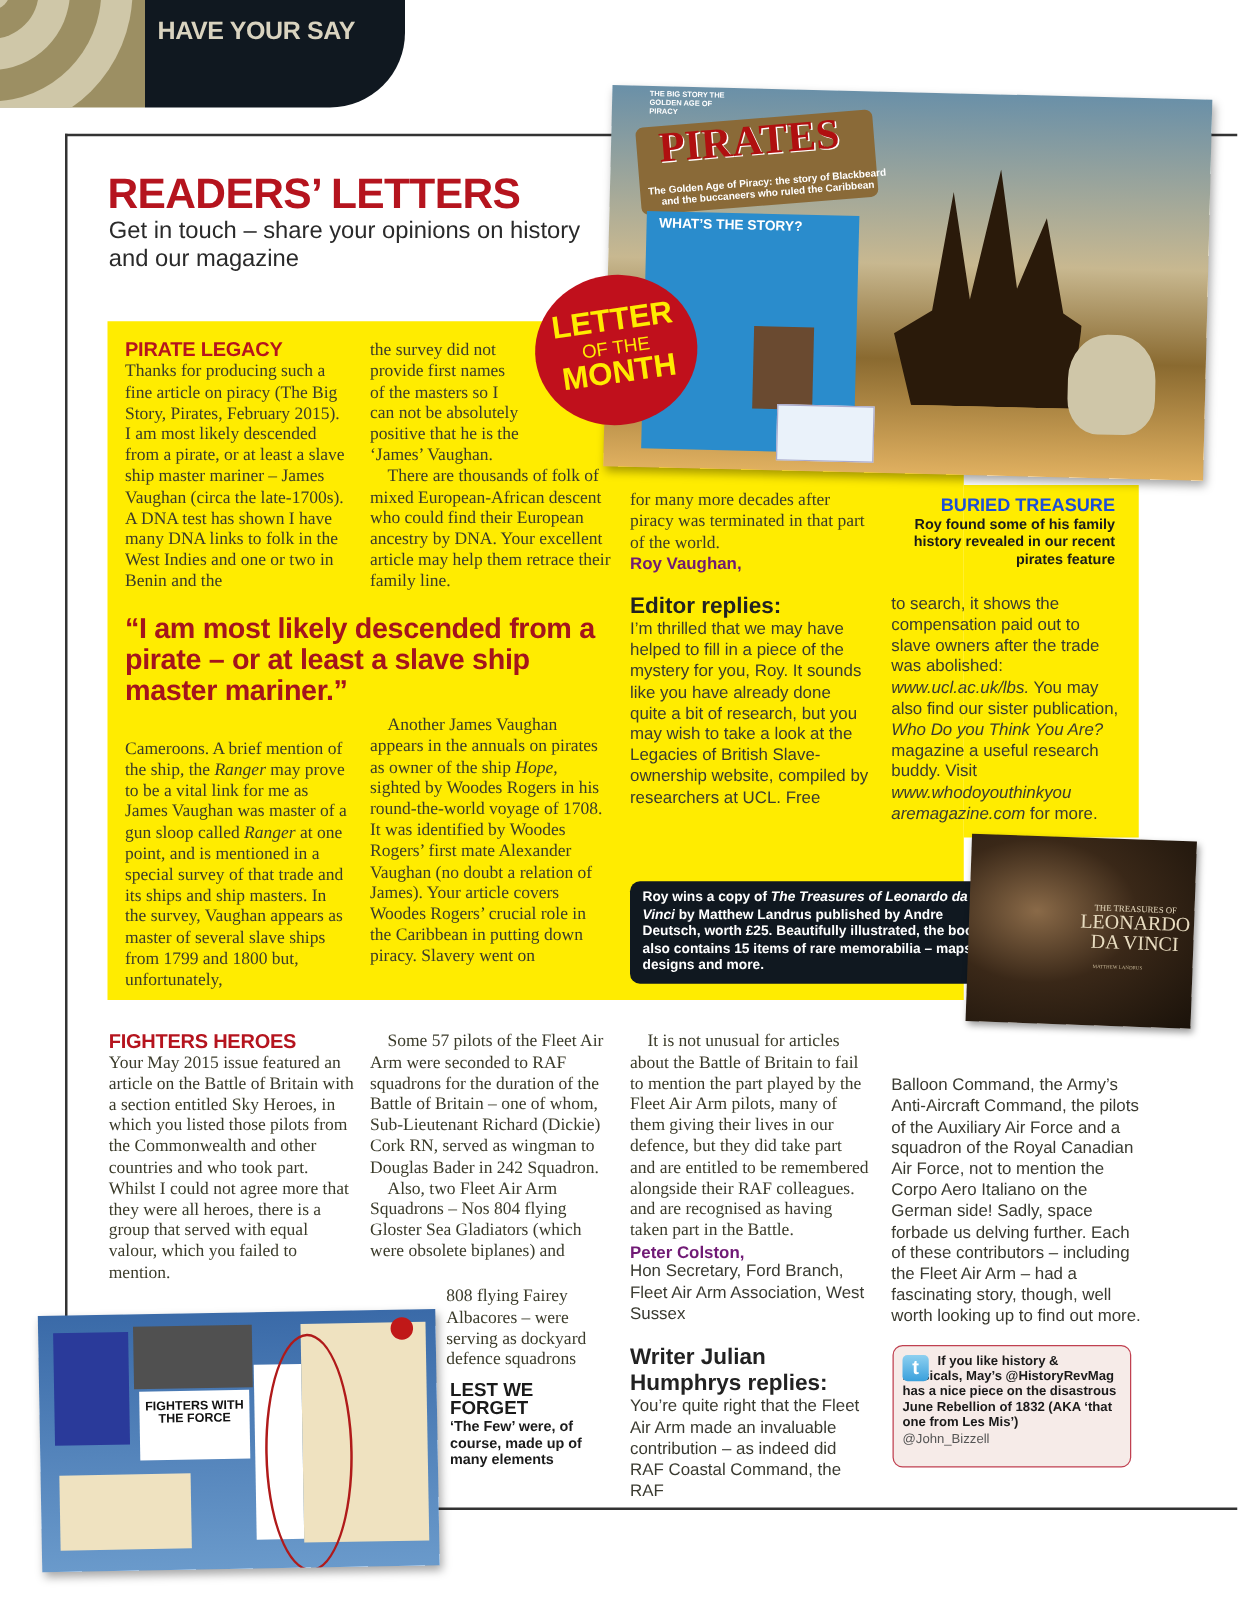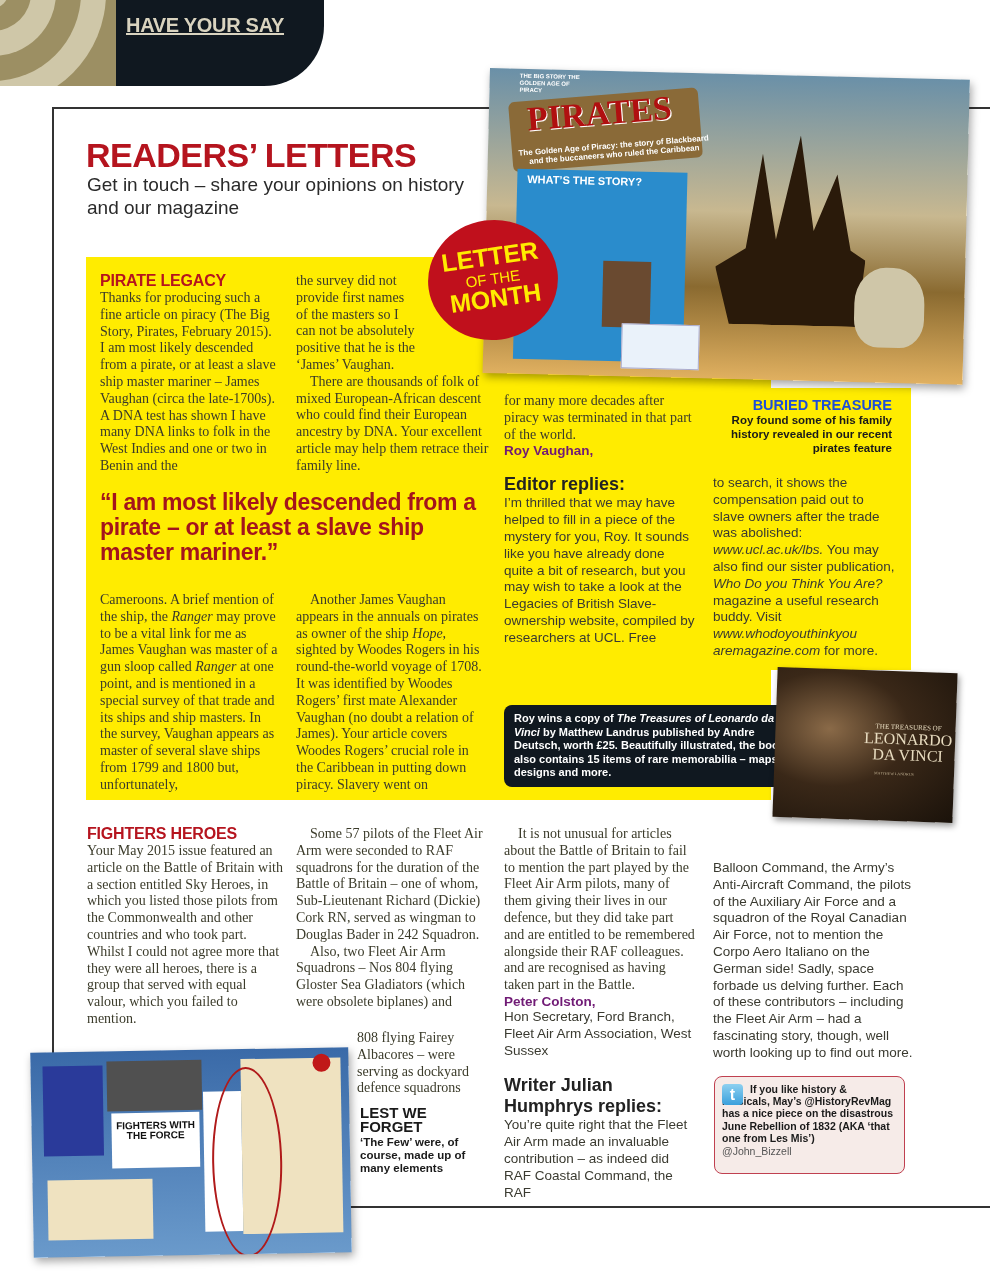--- a/index.html
+++ b/index.html
@@ -5,21 +5,21 @@
   * { box-sizing: border-box; margin: 0; padding: 0; }
   html, body { width: 990px; height: 1280px; background: #ffffff; overflow: hidden; }
   body { position: relative; font-family: "Liberation Serif", serif; color: #3a3a3a; }
 
   .abs { position: absolute; }
 
   
   .target { left: 0; top: 0; width: 116px; height: 86px; background: #9c8f63; overflow: hidden; }
   .target .ring { position: absolute; border-radius: 50%; }
   .hdr-tab { left: 116px; top: 0; width: 208px; height: 86px; background: #101820; border-bottom-right-radius: 60px; }
-  .hdr-title { left: 126px; top: 14px; font-family: "Liberation Sans", sans-serif; font-weight: 700; font-size: 20px; color: #d9d3bf; letter-spacing: -0.3px; text-decoration: underline; }
+  .hdr-title { left: 126px; top: 14px; font-family: "Liberation Sans", sans-serif; font-weight: 700; font-size: 20px; color: #d9d3bf; letter-spacing: -0.3px; }
 
   
   .frame-top { left: 52px; top: 107px; width: 440px; height: 2px; background: #333; }
   .frame-top-r { left: 960px; top: 107px; width: 30px; height: 2px; background: #333; }
   .frame-left { left: 52px; top: 107px; width: 2px; height: 950px; background: #333; }
   .frame-bottom { left: 350px; top: 1206px; width: 640px; height: 2px; background: #333; }
 
   .title { left: 86px; top: 136px; font-family: "Liberation Sans", sans-serif; font-weight: 700; font-size: 34px; color: #b5141e; letter-spacing: -0.5px; }
   .subtitle { left: 87px; top: 173px; width: 400px; font-family: "Liberation Sans", sans-serif; font-size: 19px; line-height: 23px; color: #2a2a2a; }
 
@@ -141,21 +141,21 @@
 <div class="abs serif-text" style="left:296px;top:273px;width:200px;">
   <p style="width:120px;">the survey did not provide first names of the masters so I can not be absolutely positive that he is the ‘James’ Vaughan.</p>
   <p class="indent">There are thousands of folk of mixed European-African descent who could find their European ancestry by DNA. Your excellent article may help them retrace their family line.</p>
 </div>
 
 <div class="abs pull-quote">“I am most likely descended from a pirate – or at least a slave ship master mariner.”</div>
 
 <div class="abs serif-text" style="left:100px;top:592px;width:180px;">
   <span>Cameroons. A brief mention of the ship, the </span><i>Ranger</i><span> may prove to be a vital link for me as James Vaughan was master of a gun sloop called </span><i>Ranger</i><span> at one point, and is mentioned in a special survey of that trade and its ships and ship masters. In the survey, Vaughan appears as master of several slave ships from 1799 and 1800 but, unfortunately,</span>
 </div>
-<div class="abs serif-text indent" style="left:296px;top:592px;width:192px;">
+<div class="abs serif-text indent" style="left:296px;top:573px;width:192px;">
   <span>Another James Vaughan appears in the annuals on pirates as owner of the ship </span><i>Hope</i><span>, sighted by Woodes Rogers in his round-the-world voyage of 1708. It was identified by Woodes Rogers’ first mate Alexander Vaughan (no doubt a relation of James). Your article covers Woodes Rogers’ crucial role in the Caribbean in putting down piracy. Slavery went on</span>
 </div>
 
 <div class="abs" style="left:504px;top:393px;width:192px;">
   <p class="serif-text">for many more decades after piracy was terminated in that part of the world.</p>
   <p class="sign-name">Roy Vaughan,</p>
   <p class="reply-head" style="margin-top:16px;">Editor replies:</p>
   <p class="sans-text">I’m thrilled that we may have helped to fill in a piece of the mystery for you, Roy. It sounds like you have already done quite a bit of research, but you may wish to take a look at the Legacies of British Slave-ownership website, compiled by researchers at UCL. Free</p>
 </div>
 

